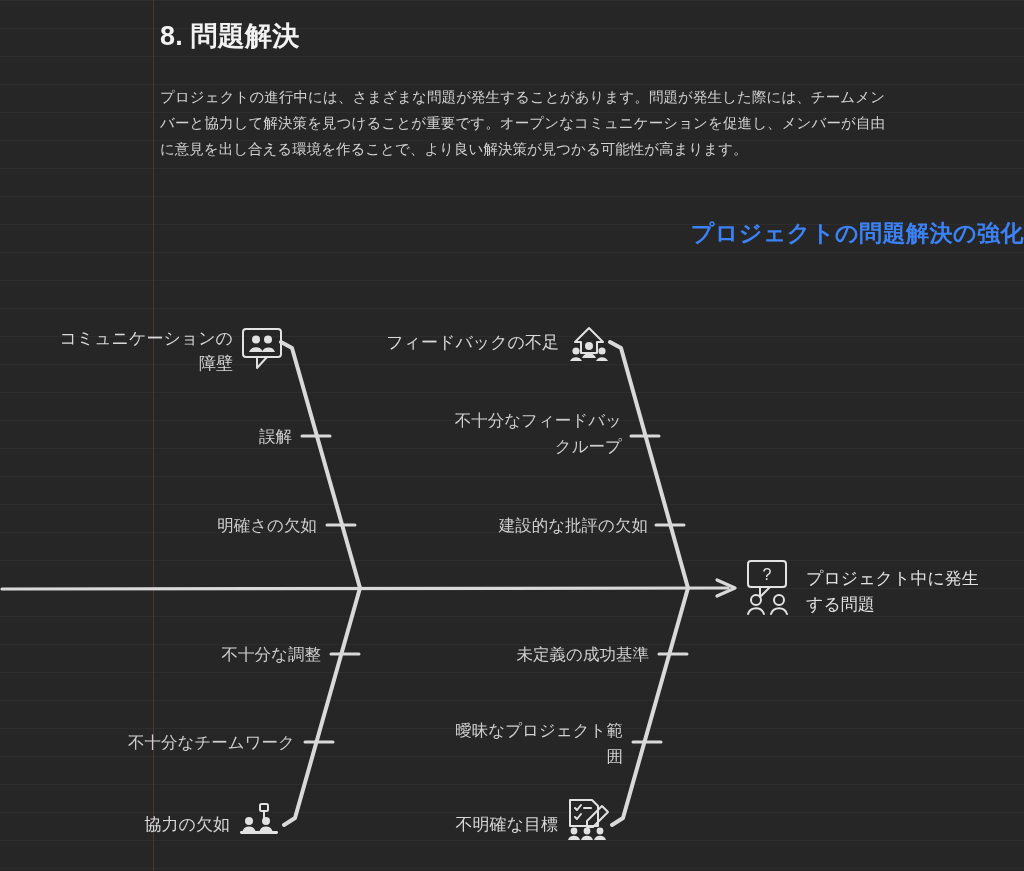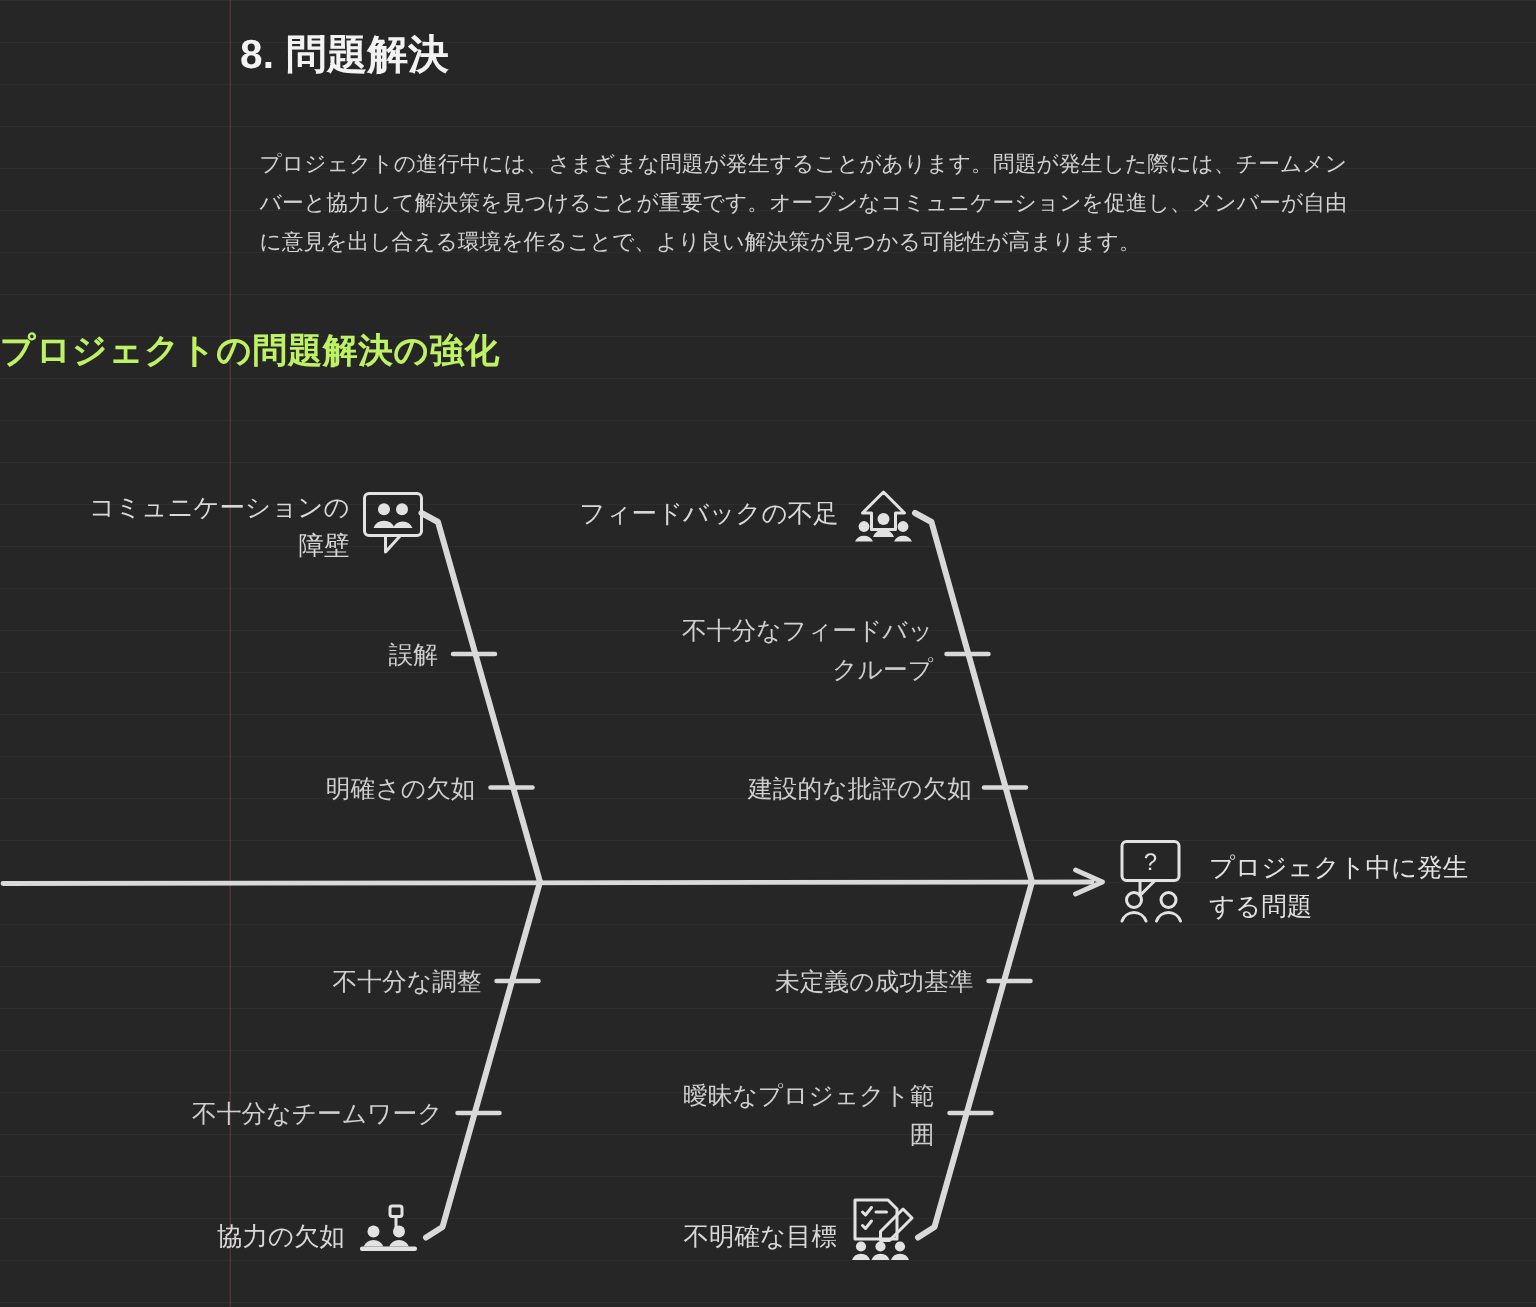--- a/index.html
+++ b/index.html
@@ -32,37 +32,37 @@
   }
   #page-title{
     margin:0;
     padding-top:18px;
     font-size:27px;
     font-weight:bold;
     color:#f2f2f2;
     letter-spacing:.2px;
   }
   #body-paragraph{
-    margin:13px;
+    margin:0;
     padding-top:30px;
     font-size:14.5px;
     line-height:26px;
     color:#d2d2d2;
     text-align:justify;
     width:725px;
   }
 
   
   #diagram-wrap{
     position:absolute;left:0;top:196px;width:1024px;height:675px;
   }
   #diagram-title{
     position:absolute;top:22px;left:0;width:1024px;
-    text-align:left;
-    font-size:23px;font-weight:bold;color:#bef264;
+    text-align:right;
+    font-size:23px;font-weight:bold;color:#3b82f6;
     letter-spacing:.5px;
   }
   #fishbone-svg{position:absolute;left:0;top:0;}
 
   .cat-label{
     font-size:17px;
     fill:#d8d8d8;
     font-family:"Liberation Sans","DejaVu Sans",sans-serif;
   }
   .sub-label{

